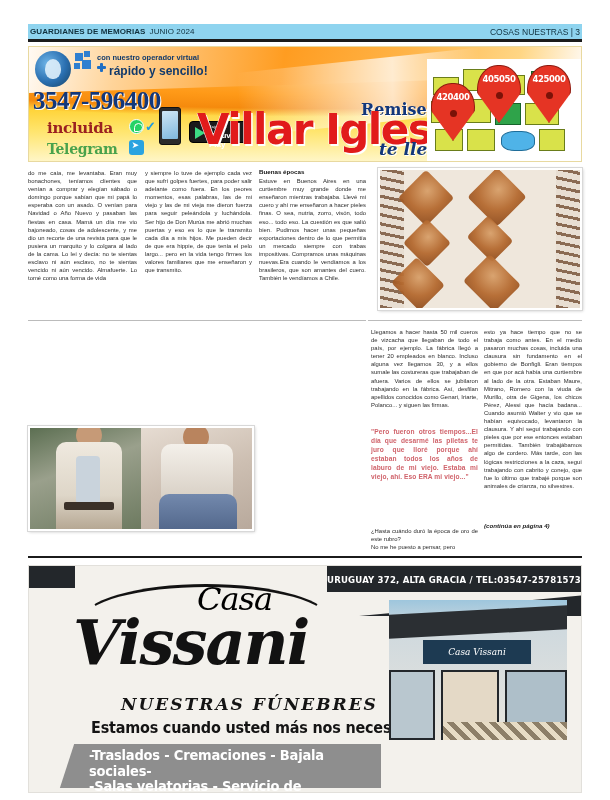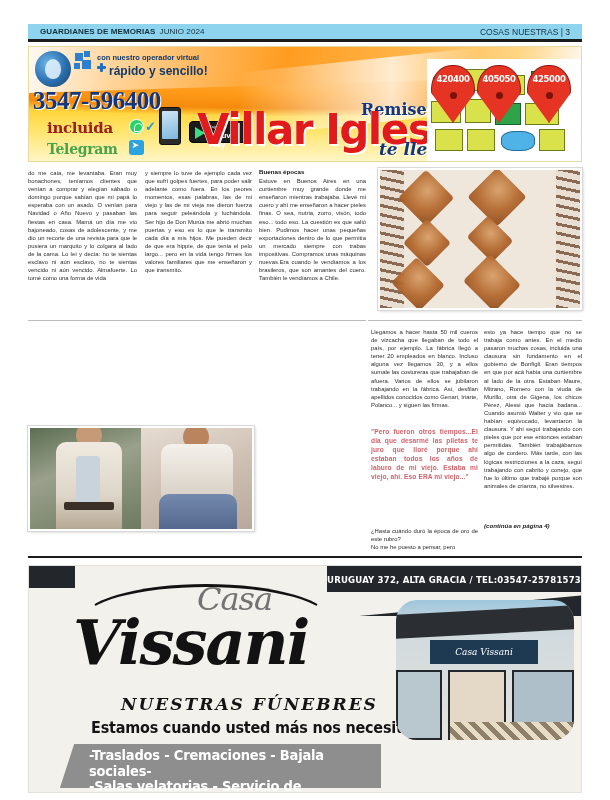--- a/index.html
+++ b/index.html
@@ -9,21 +9,21 @@
     font-family: "Liberation Sans", sans-serif;
     overflow: hidden;
   }
   .page { position: relative; width: 610px; height: 800px; background:#fff; }
 
   
   .masthead {
     position: absolute; left: 28px; top: 24px; width: 554px; height: 15px;
     background: #8fd4ef;
     display: flex; align-items: center; justify-content: space-between;
-    padding: 0 12px;
+    padding: 0 2px;
   }
   .mast-left { font-size: 8px; letter-spacing: .1px; color:#10303d; white-space: nowrap; }
   .mast-left b { font-weight: bold; }
   .mast-left span.date { font-weight: normal; margin-left: 4px; }
   .mast-right { font-size: 8.5px; color:#10303d; white-space: nowrap; }
   .mast-rule {
     position:absolute; left:28px; top:39px; width:554px; height:3px; background:#1b1b1b;
   }
 
   
@@ -223,21 +223,21 @@
     color:#fff; font-size:9.5px; font-weight:bold; letter-spacing:.2px;
     display:flex; align-items:center; justify-content:center;
     font-family:"DejaVu Sans Condensed","Liberation Sans", sans-serif;
   }
   .vis-wedge {
     position:absolute; left:330px; top:26px; width:260px; height:24px; background:#23272b;
     clip-path: polygon(100% 0, 100% 100%, 0 100%);
   }
   .vis-casa {
     position:absolute; left:168px; top:14px; font-size:32px; font-style:italic;
-    font-family:"DejaVu Serif", serif; color:#737373; letter-spacing:-1px;
+    font-family:"DejaVu Serif", serif; color:#000000; letter-spacing:-1px;
   }
   .vis-vissani {
     position:absolute; left:44px; top:40px; font-size:62px; font-style:italic; font-weight:bold;
     font-family:"DejaVu Serif", serif; color:#121212; letter-spacing:-2px;
   }
   .vis-swirl {
     position:absolute; left:52px; top:18px; width:250px; height:44px;
     border-top:3px solid #121212; border-radius:60% 60% 0 0 / 100% 100% 0 0;
     border-left:2px solid transparent; border-right:2px solid transparent;
   }
@@ -255,23 +255,22 @@
   .vis-band:before{
     content:""; position:absolute; left:-14px; top:0; width:26px; height:44px; background:#f3f1ec;
     transform: skewX(-18deg);
   }
   .vis-b1, .vis-b2 {
     position:absolute; left:34px; color:#fff; font-size:14.5px; font-weight:bold;
     font-family:"DejaVu Sans Condensed","Liberation Sans", sans-serif; letter-spacing:-.2px;
   }
   .vis-b1 { top:3px; } .vis-b2 { top:34px; }
   .vis-photo {
-    position:absolute; right:7px; top:34px; width:178px; height:140px; overflow:hidden;
+    position:absolute; right:14px; top:34px; width:178px; height:140px; overflow:hidden;
     background: linear-gradient(180deg,#9ec6dd 0%, #cfd9de 20%, #e7e4dd 100%);
-    border-radius: 21px;
   }
   .vp-awn { position:absolute; left:0; right:0; top:10px; height:24px; background:#2b2f33;
             transform: skewY(-3deg); }
   .vp-sign { position:absolute; left:34px; top:40px; width:108px; height:24px; background:#1d3a52;
              color:#fff; font-size:9px; font-style:italic; font-family:"DejaVu Serif", serif;
              text-align:center; line-height:24px; }
   .vp-glassL { position:absolute; left:0; top:70px; width:46px; bottom:0; background:#b9c7cf; border:2px solid #23272b; }
   .vp-glassR { position:absolute; right:0; top:70px; width:62px; bottom:0; background:#aebfc9; border:2px solid #23272b; }
   .vp-door { position:absolute; left:52px; top:70px; width:58px; bottom:0; background:#e4d9c6; border:2px solid #23272b; }
   .vp-chair { position:absolute; left:68px; bottom:22px; width:24px; height:26px; background:#5a3a22; border-radius:4px 4px 0 0; }
@@ -335,21 +334,21 @@
       <div class="grn" style="left:104px;top:12px; width:30px; height:26px;"></div>
       <div class="blk" style="left:4px;  top:42px; width:30px; height:22px;"></div>
       <div class="blk" style="left:38px; top:40px; width:26px; height:24px;"></div>
       <div class="grn" style="left:68px; top:44px; width:26px; height:22px;"></div>
       <div class="blk" style="left:98px; top:44px; width:34px; height:22px;"></div>
       <div class="blk" style="left:8px;  top:70px; width:28px; height:22px;"></div>
       <div class="blk" style="left:40px; top:70px; width:28px; height:22px;"></div>
       <div class="blu" style="left:74px; top:72px; width:34px; height:20px;"></div>
       <div class="blk" style="left:112px;top:70px; width:26px; height:22px;"></div>
 
-      <div class="pin" style="left:4px; top:6px;">
+      <div class="pin" style="left:4px; top:24px;">
         <b>420400</b>
           <i></i>
       </div>
       <div class="pin" style="left:50px; top:6px;">
         <b>405050</b>
           <i></i>
       </div>
       <div class="pin" style="left:100px; top:6px;">
         <b>425000</b>
           <i></i>

